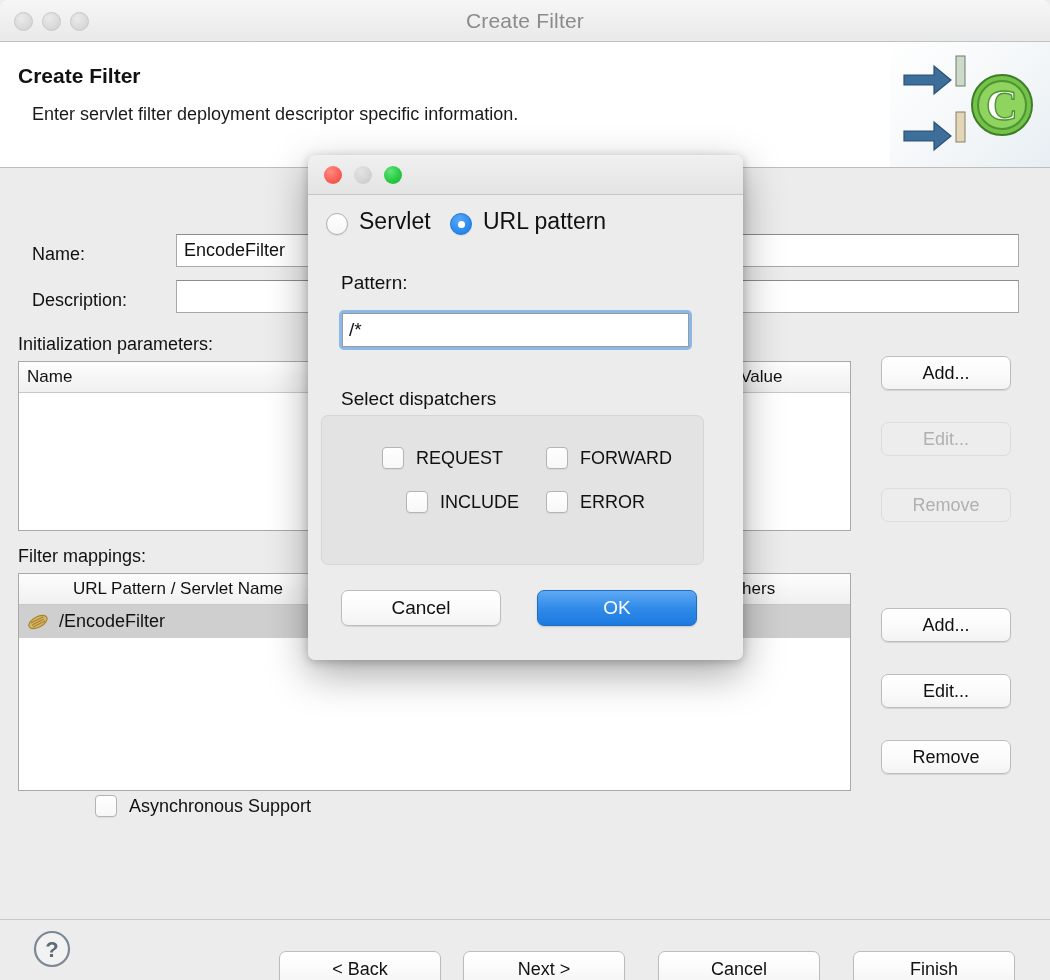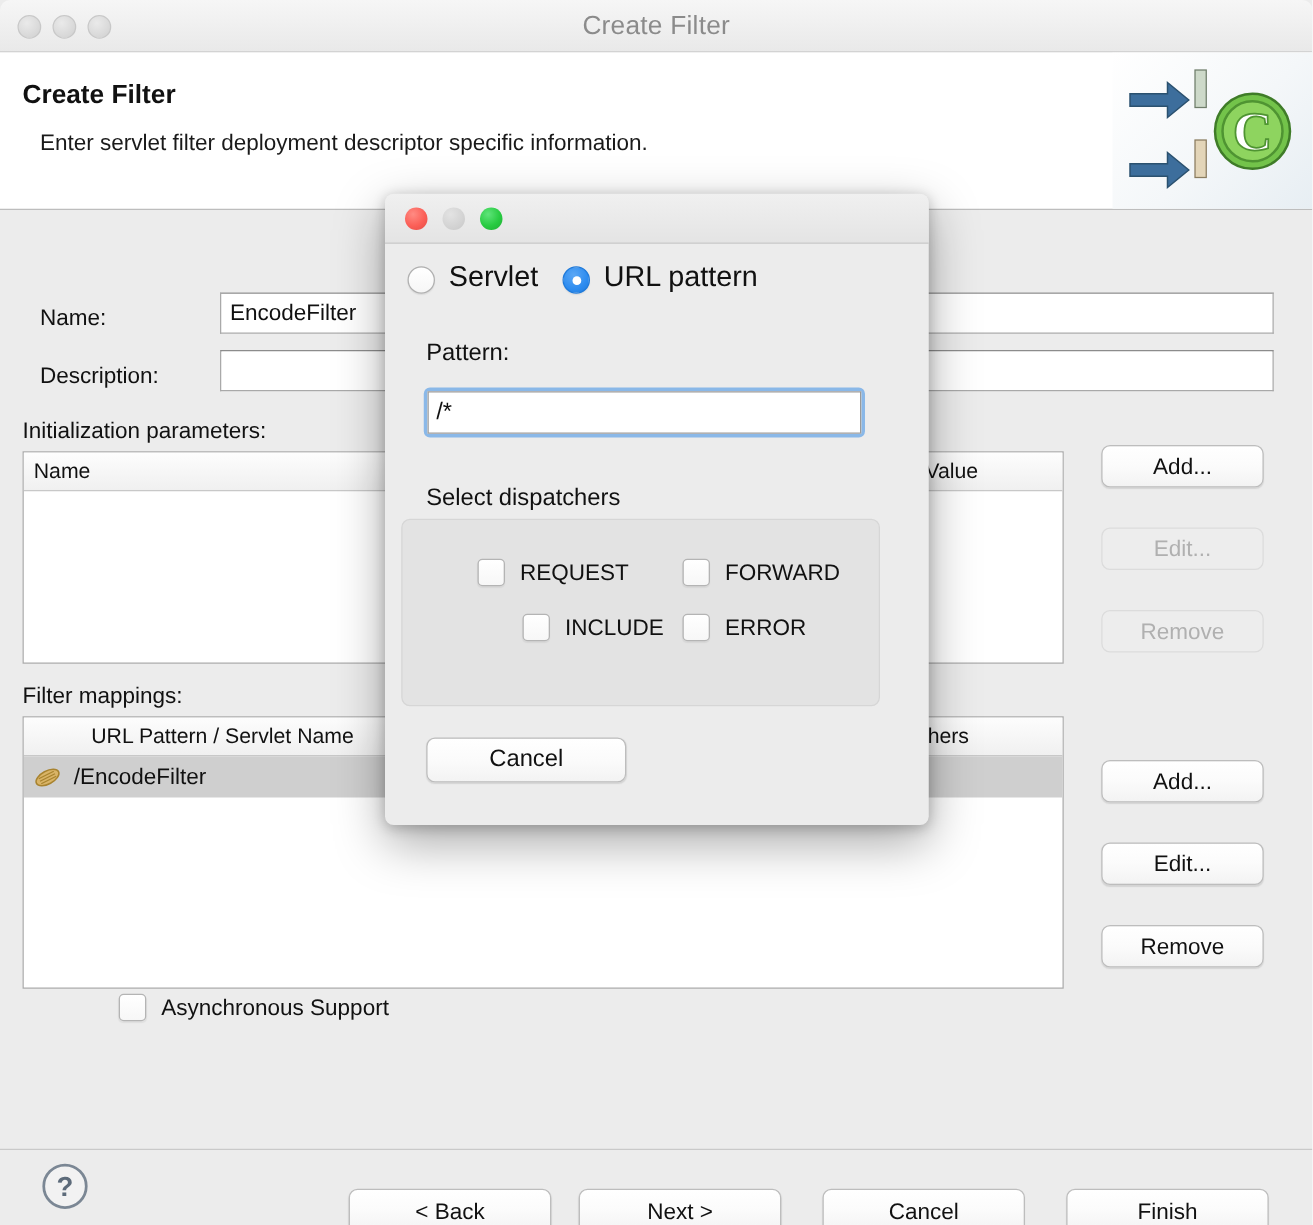--- a/index.html
+++ b/index.html
@@ -412,25 +412,26 @@
     <div class="group-box" style="left:13px; top:260px; width:383px; height:150px;"></div>
 
     <div class="cbrow" style="left:50px; top:292px;">
       <span class="cb"></span>
       <span>REQUEST</span>
     </div>
     <div class="cbrow" style="left:214px; top:292px;">
       <span class="cb"></span>
       <span>FORWARD</span>
     </div>
-    <div class="cbrow" style="left:54px; top:336px;padding-left:32px;">
+    <div class="cbrow" style="left:42px; top:336px;padding-left:32px;">
       <span class="cb"></span>
       <span>INCLUDE</span>
     </div>
     <div class="cbrow" style="left:214px; top:336px;">
       <span class="cb"></span>
       <span>ERROR</span>
     </div>
 
     <div class="btn" style="left:33px; top:435px; width:160px; height:36px; font-size:19px;">Cancel</div>
+    <div class="btn-primary" style="left:229px; top:435px; width:160px; height:36px;">OK</div>
   </div>
 
 </div>
 
 </body></html>

